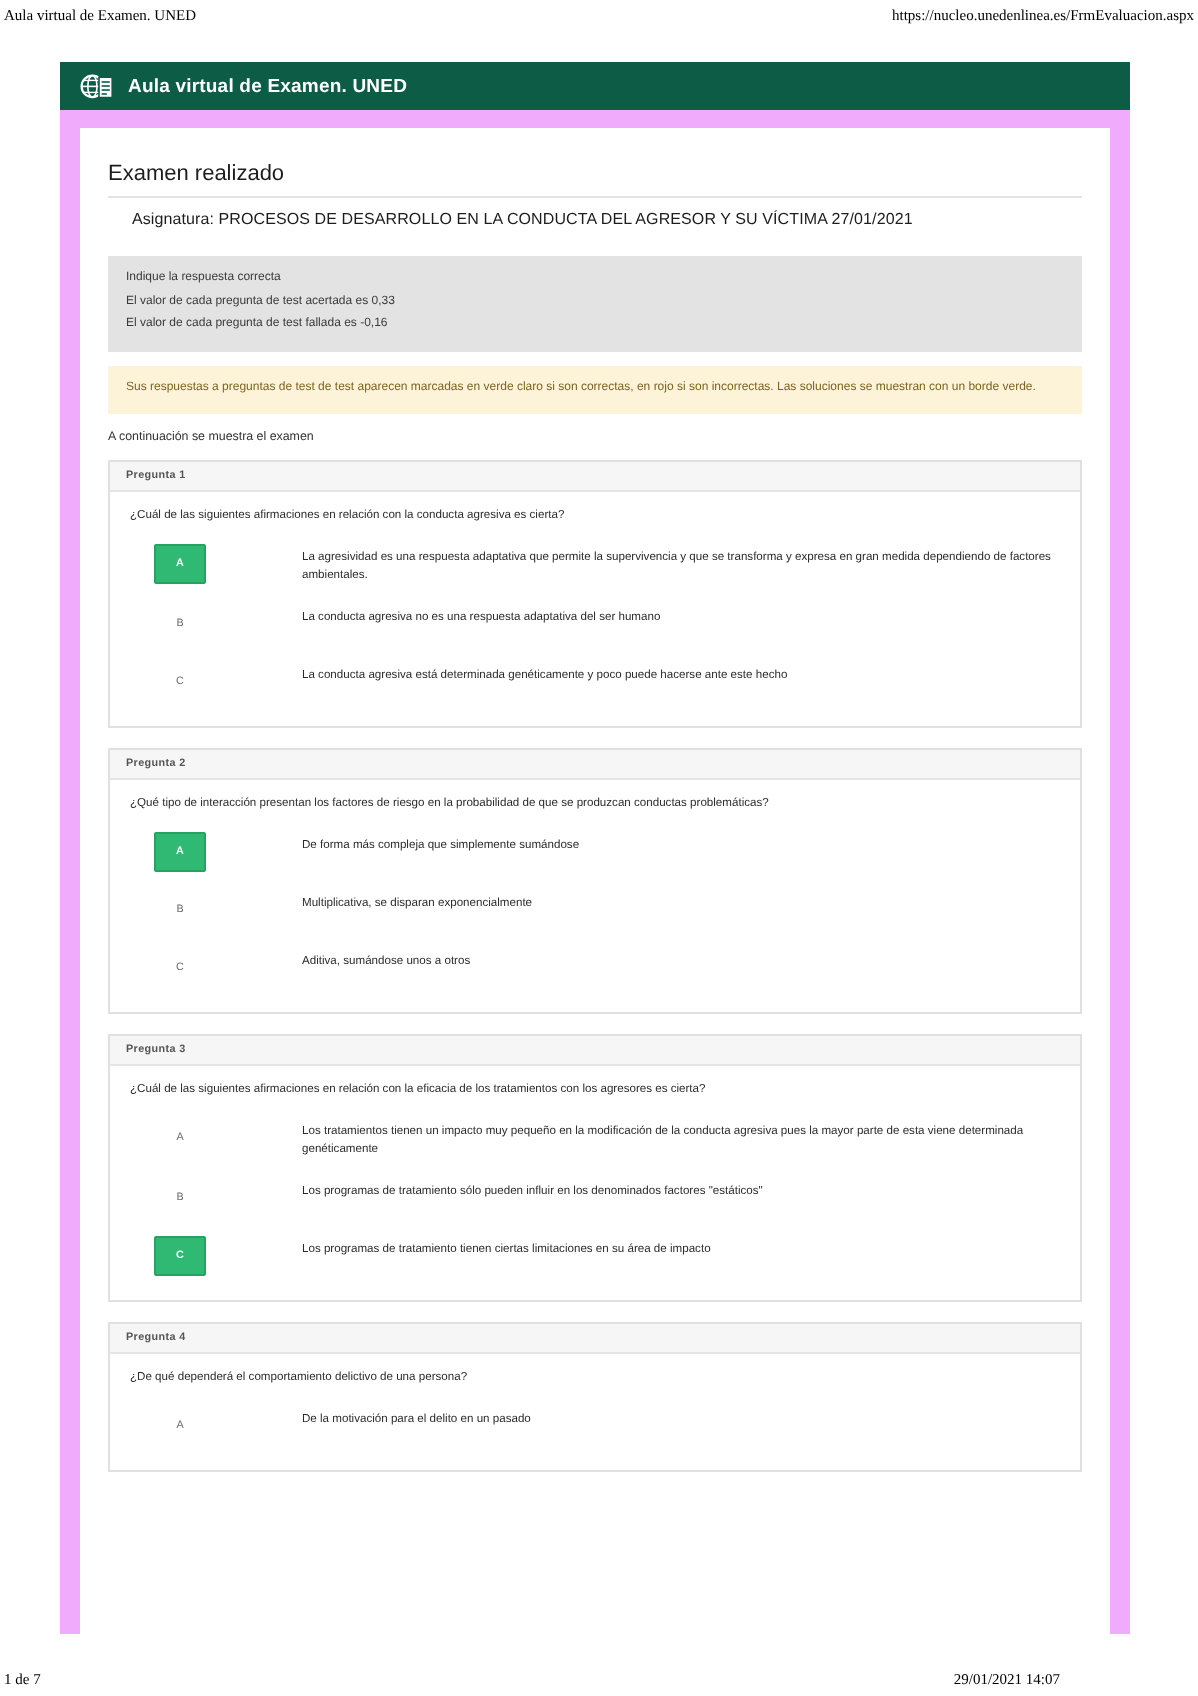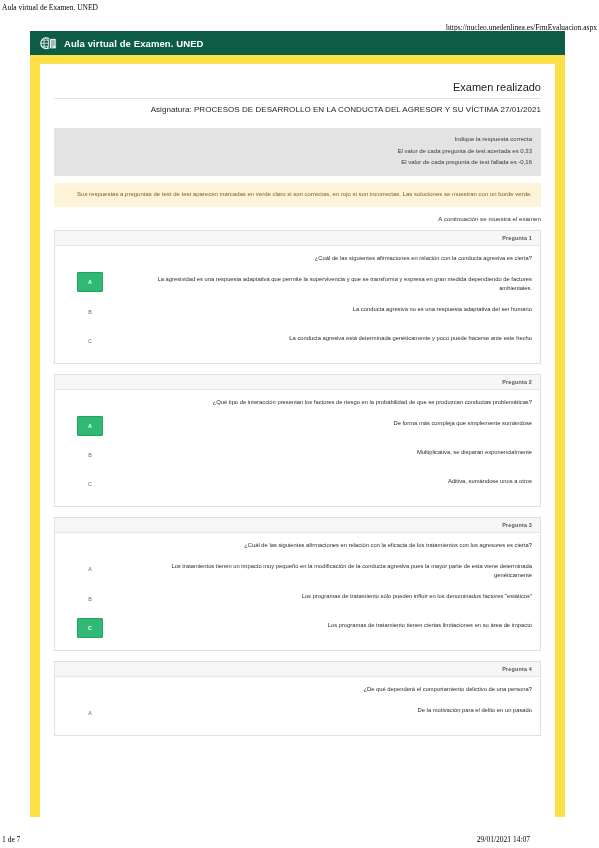--- a/index.html
+++ b/index.html
@@ -12,21 +12,21 @@
     overflow:hidden;
     position:relative;
   }
   
   .print-header{
     position:absolute;top:0;left:0;width:599px;height:18px;
     font-family:"Liberation Serif", serif;
     font-size:7.5px;color:#000;
   }
   .print-header .ph-left{position:absolute;left:2px;top:3px;white-space:nowrap;}
-  .print-header .ph-right{position:absolute;right:2px;top:3px;white-space:nowrap;margin-top:20px;}
+  .print-header .ph-right{position:absolute;right:2px;top:3px;white-space:nowrap;}
   .print-footer{
     position:absolute;bottom:0;left:0;width:532px;height:20px;
     font-family:"Liberation Serif", serif;
     font-size:7.5px;color:#000;
   }
   .print-footer .pf-left{position:absolute;left:2px;bottom:4px;}
   .print-footer .pf-right{position:absolute;right:2px;bottom:4px;}
 
   
   .app-shell{
@@ -46,27 +46,26 @@
   .brand-logo svg{display:block;}
   .brand-title{
     color:#ffffff;
     font-size:9.5px;
     font-weight:bold;
     letter-spacing:0.1px;
     white-space:nowrap;
   }
 
   .page-canvas{
-    background:#fde047;
+    background:#f0abfc;
     padding:9px 10px 0 10px;
     box-sizing:border-box;
     width:535px;
     height:762px;
     overflow:hidden;
-    text-align:right;
   }
   .content-card{
     background:#ffffff;
     width:515px;
     box-sizing:border-box;
     padding:14px 14px 0 14px;
     height:753px;
     overflow:hidden;
   }
 

